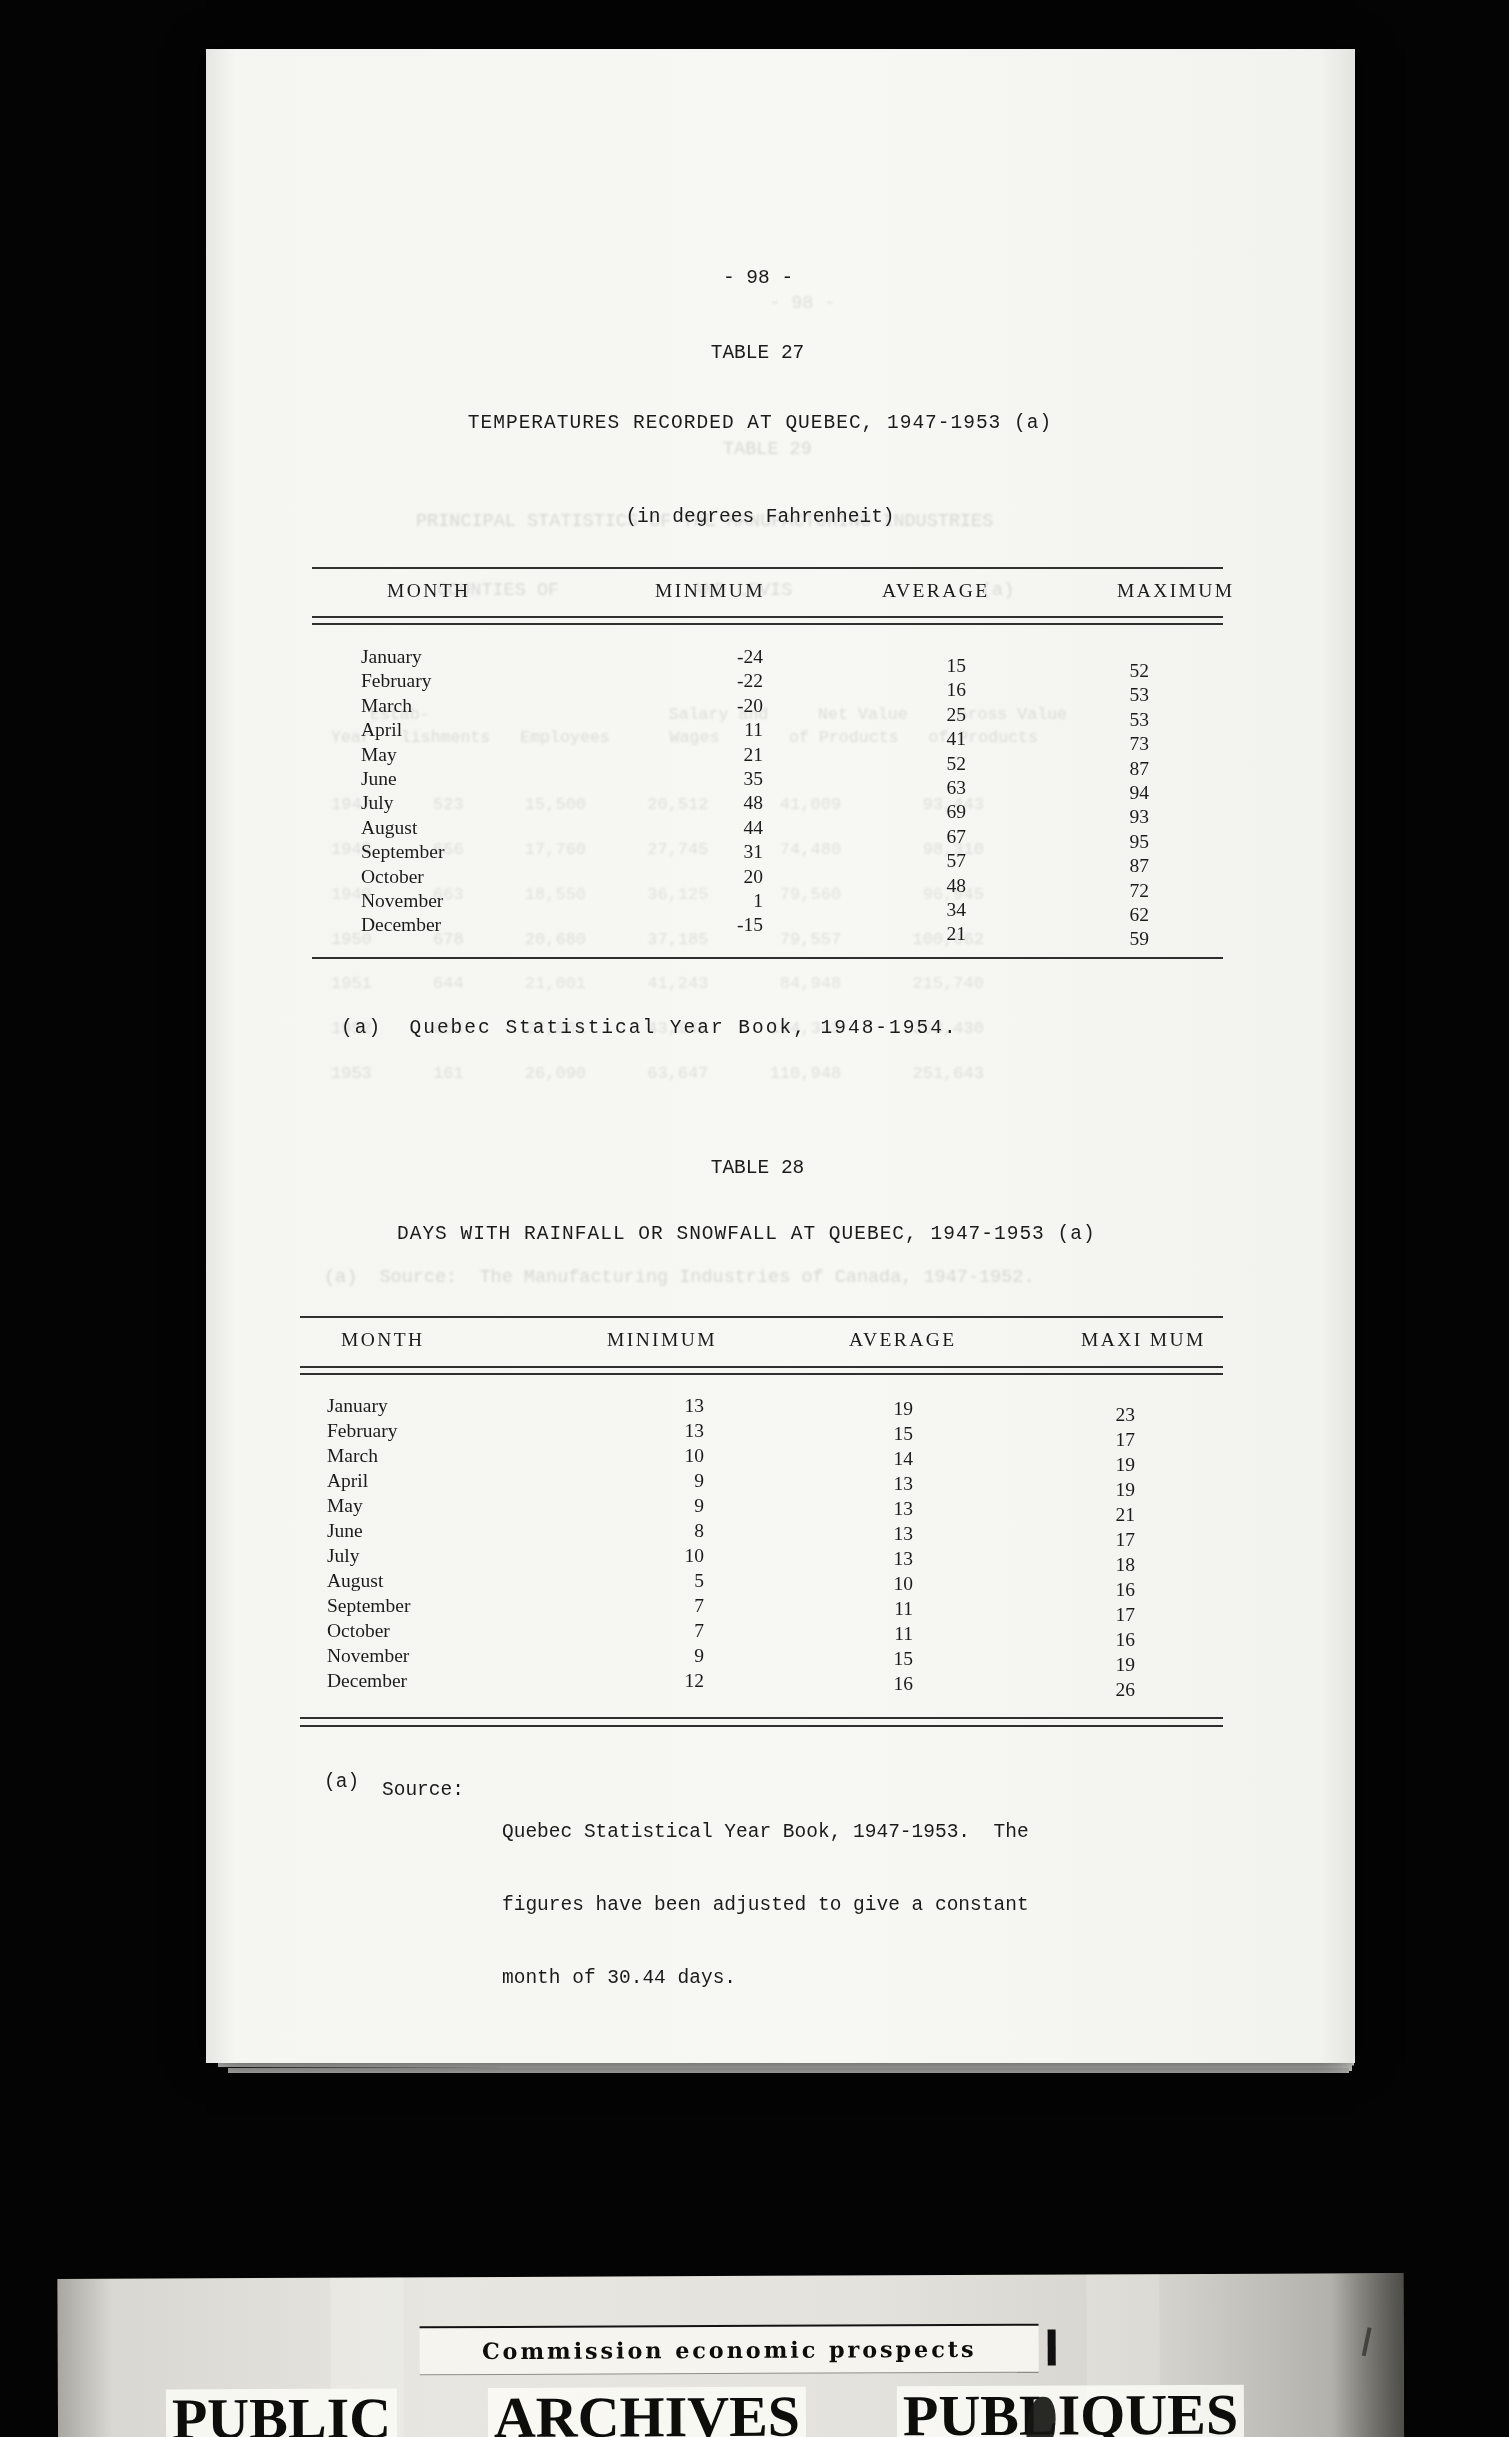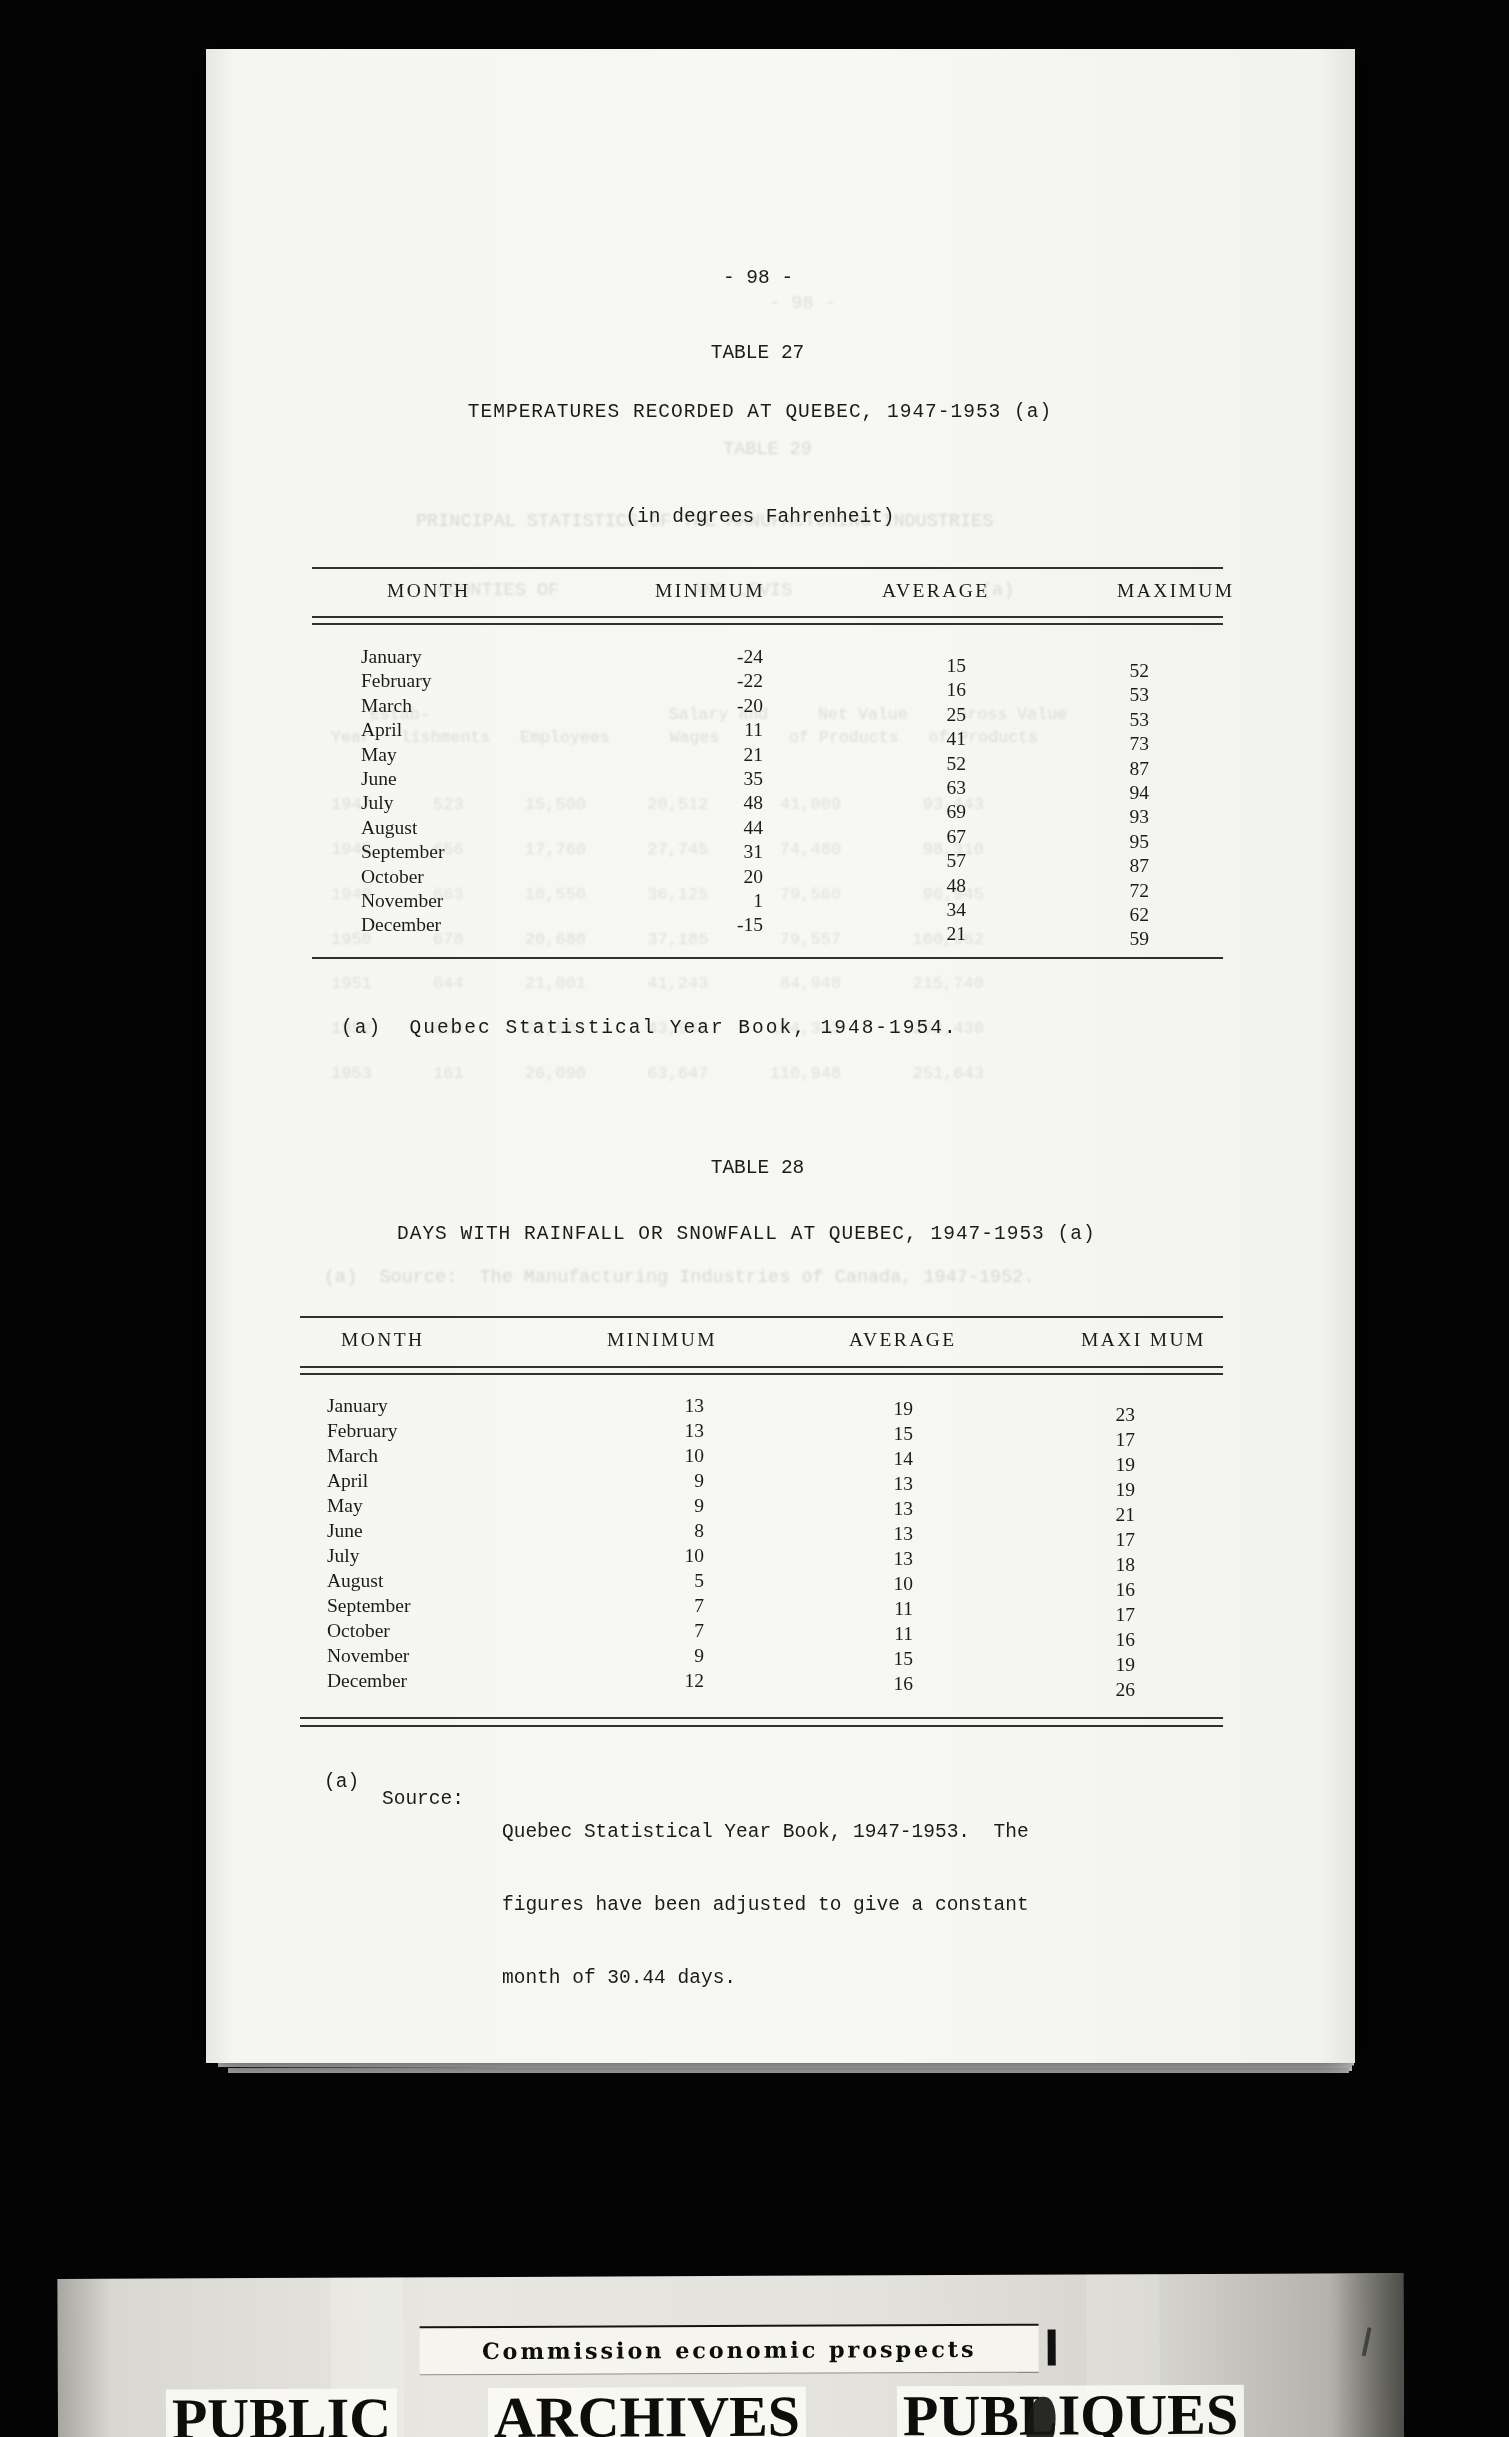--- a/index.html
+++ b/index.html
@@ -10,21 +10,21 @@
     position:absolute;left:206px;top:49px;width:1149px;height:2014px;
     background:linear-gradient(90deg,#e6e6e3 0%,#f5f5f2 2.5%,#f7f7f4 55%,#f2f2ef 97%,#e3e3e0 100%);
     box-shadow:0 0 34px rgba(0,0,0,.9);
     font-family:"Liberation Mono","DejaVu Sans Mono",monospace;
     color:#1b1b1b;font-size:19.5px;
   }
   .txt{position:absolute;white-space:pre;}
   .center{text-align:center;}
   .pageno{left:479px;top:218px;width:146px;}
   .t27-title{left:454px;top:293px;width:195px;}
-  .t27-sub{left:193px;top:352px;width:722px;letter-spacing:1px;}
+  .t27-sub{left:193px;top:363px;width:722px;letter-spacing:1px;}
   .t27-unit{left:193px;top:457px;width:722px;}
   .t28-title{left:454px;top:1108px;width:195px;}
   .t28-sub{left:191px;top:1174px;width:697px;letter-spacing:1px;}
 
   
   .tbl{position:absolute;font-family:Liberation Serif, serif;}
   .t27{left:106px;top:518px;width:911px;height:392px;}
   .t28{left:94px;top:1267px;width:923px;height:411px;}
   .rule{position:absolute;left:0;right:0;height:2.4px;background:#1e1e1e;opacity:.92;}
   .t27 .r-top{top:0;}
@@ -50,21 +50,21 @@
   .t27 .c2{left:0;width:654px;text-align:right;transform:translateY(8.8px);}
   .t27 .c3{left:0;width:837px;text-align:right;transform:translateY(14px);}
   .t28 .c0{left:27px;}
   .t28 .c1{left:0;width:404px;text-align:right;}
   .t28 .c2{left:0;width:613px;text-align:right;transform:translateY(3.4px);}
   .t28 .c3{left:0;width:835px;text-align:right;transform:translateY(8.8px);}
 
   .fn27{left:135px;top:968px;letter-spacing:2px;}
   .fn28{position:absolute;left:118px;top:1722px;height:78px;width:780px;}
   .fn28 .marker{position:absolute;left:0;top:0;white-space:pre;}
-  .fn28 .srclabel{position:absolute;left:58px;top:17px;white-space:pre;}
+  .fn28 .srclabel{position:absolute;left:58px;top:8px;white-space:pre;}
   .fn28 .srclines{position:absolute;left:178px;top:0;line-height:24.4px;white-space:pre;}
 
   
   .ghost-layer{position:absolute;left:0;top:0;width:100%;height:100%;pointer-events:none;}
   .ghost-line{position:absolute;white-space:pre;color:#8f8f8b;filter:blur(1px);font-family:"Liberation Mono","DejaVu Sans Mono",monospace;}
 
   
   .sheet{position:absolute;}
   .s1{left:211px;top:2052px;width:1143px;height:10.7px;background:#ededea;transform:rotate(.25deg);}
   .s2{left:218px;top:2061px;width:1134px;height:7.8px;background:#dededb;transform:rotate(.2deg);}

